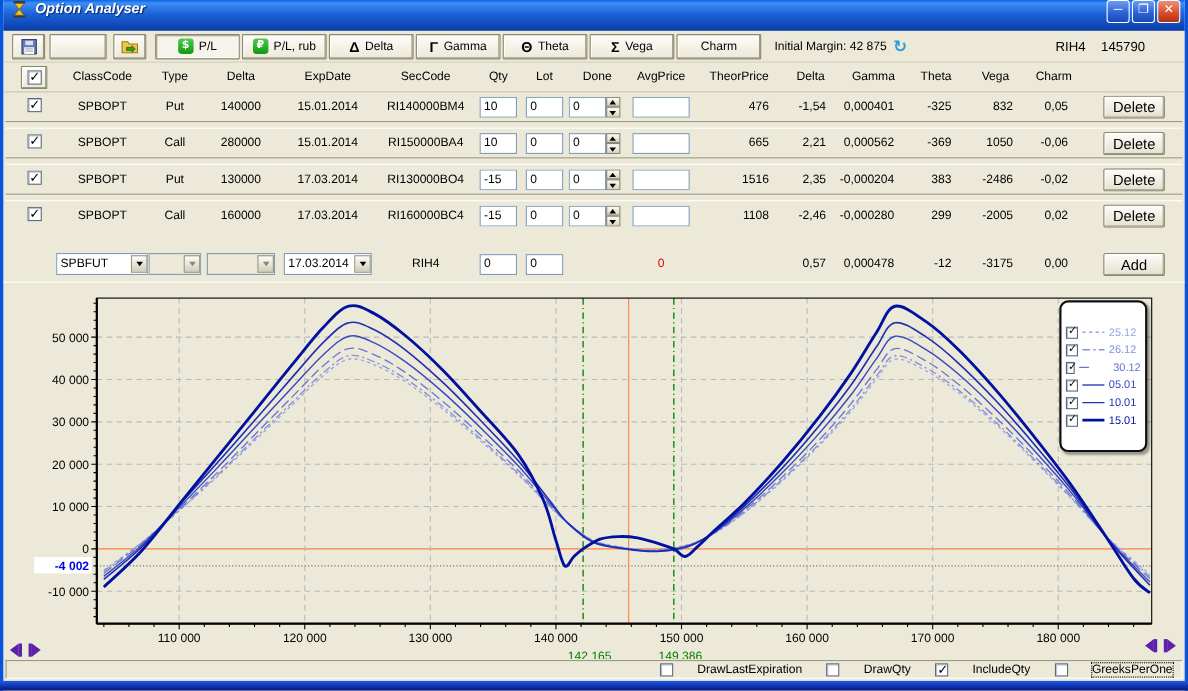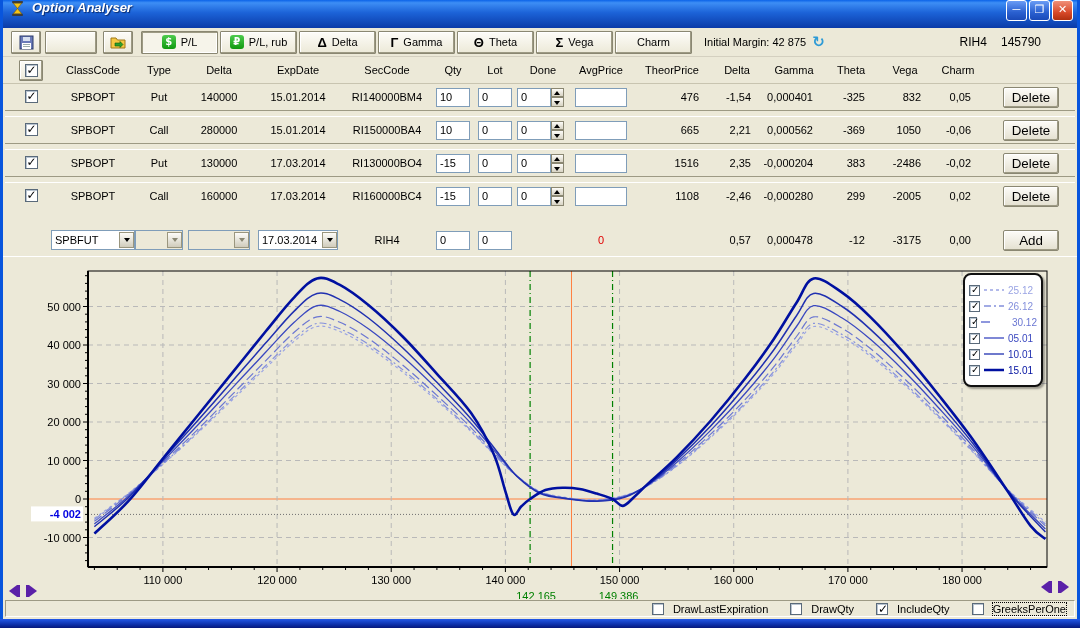--- a/index.html
+++ b/index.html
@@ -60,36 +60,36 @@
   .combo .arr { width:15px; height:16px; background:linear-gradient(180deg,#fdfcf8,#d0ccbc); border:1px solid #9a967e; display:flex; align-items:center; justify-content:center; }
   .combo .arr::after { content:""; border-left:3px solid transparent; border-right:3px solid transparent; border-top:4px solid #000; }
   .combo.disabled { background:#ece9d8; }
   .combo.disabled .arr::after { border-top-color:#8a8772; }
   .red { color:#e00000; }
   .addbtn { width:56px; height:21px; margin-left:auto; margin-right:10px; display:block; background:linear-gradient(180deg,#fdfcf8,#e4e0d0); border:1px solid #8a8772; border-radius:2px; box-shadow:inset -1px -1px 0 #9d9a84, inset 1px 1px 0 #fff; }
 
   
   .chartpanel { position:relative; height:342px; border-top:1px solid #fff; margin-top:2px; }
   #chart-svg { display:block; }
-  #legend { position:absolute; top:16px; left:960px; width:80px; background:#fff; border:2px solid #101010; border-radius:8px; box-shadow:2px 2px 2px rgba(0,0,0,.35); padding:7px 4px; }
+  #legend { position:absolute; top:16px; left:960px; width:80px; background:#fff; border:2px solid #101010; border-radius:8px; box-shadow:2px 2px 2px rgba(0,0,0,.35); padding:19px 4px; }
   .lg-row { display:flex; align-items:center; gap:3px; height:16px; }
   .lg-row .cb { width:11px; height:11px; }
   .lg-row .cb.on::after { font-size:10px; top:-2px; left:1px; }
   .lg-label { font-size:10px; }
   .navarrows { position:absolute; display:flex; gap:6px; align-items:center; }
   .navarrows.left { left:6px; top:328px; }
   .navarrows.right { left:1038px; top:324px; }
   .na { display:flex; align-items:center; cursor:pointer; }
   .na .tri-l { border-top:6px solid transparent; border-bottom:6px solid transparent; border-right:8px solid #5b21a8; }
   .na .tri-r { border-top:6px solid transparent; border-bottom:6px solid transparent; border-left:8px solid #5b21a8; }
   .na .bar { width:3px; height:12px; background:#5b21a8; }
 
   
   .statusbar { height:17px; margin:2px 2px 0 2px; border:1px solid #9d9a84; border-bottom-color:#fff; border-right-color:#fff; display:flex; align-items:center; justify-content:flex-end; gap:22px; padding:0 8px; }
-  .sb-item { display:flex; align-items:center; gap:9px; cursor:pointer; }
+  .sb-item { display:flex; align-items:center; gap:22px; cursor:pointer; }
   .sb-item .cb { width:12px; height:12px; }
   .sb-item.focus .lbl { outline:1px dotted #000; }
   .bottomedge { height:9px; background:linear-gradient(180deg,#2258e8,#0a2aa0 70%,#06187a); position:absolute; left:-3px; right:-3px; bottom:0; }
 </style>
 </head>
 <body>
 
 <div class="window">
 
   <div class="titlebar">

